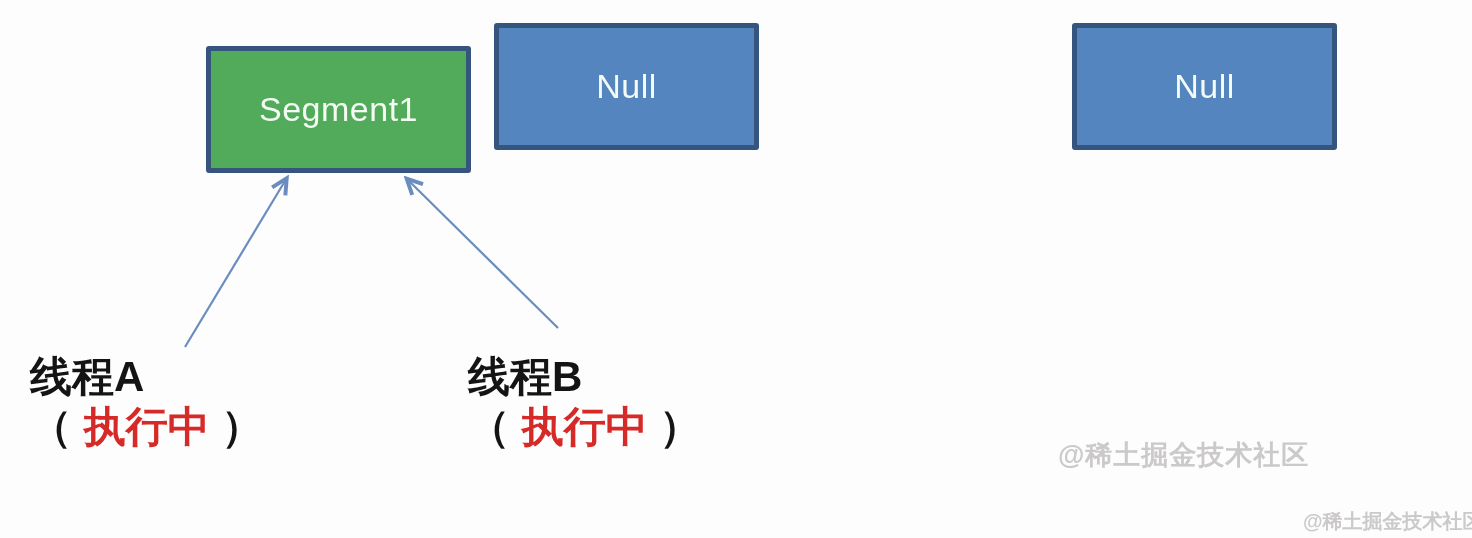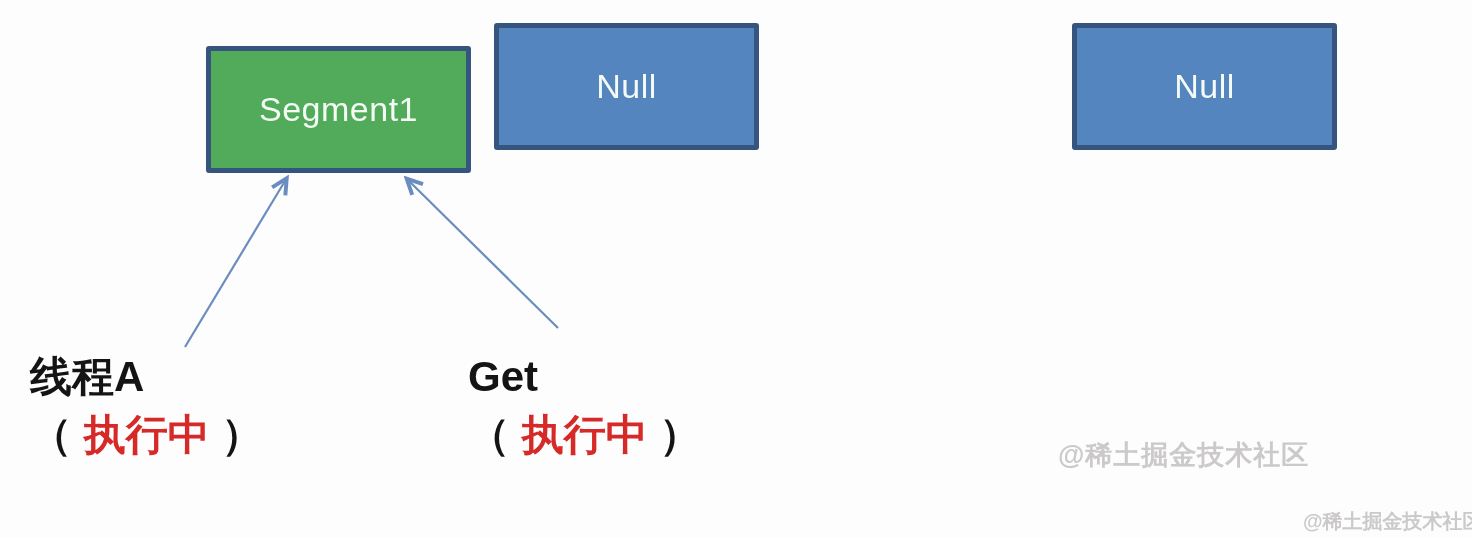--- a/index.html
+++ b/index.html
@@ -55,21 +55,20 @@
     font-size: 42px;
     font-weight: 600;
     line-height: 1.2;
   }
   .thread-label .row1 {
     display: flex;
     column-gap: 68px;
     white-space: nowrap;
   }
   .thread-label .row2 {
-    margin-top: 8px;
     white-space: nowrap;
   }
   .thread-a { left: 30px;  top: 352px; }
   .thread-b { left: 468px; top: 352px; }
   .status-red { color: var(--status-red); }
 
   .watermark {
     position: absolute;
     color: var(--watermark-gray);
     white-space: nowrap;
@@ -109,21 +108,21 @@
     </div>
     <div class="row2">
       <span>（</span>
       <span class="status-red">执行中</span>
       <span>）</span>
     </div>
   </div>
 
   <div class="thread-label thread-b">
     <div class="row1">
-      <span>Get</span>
+      <span>线程B</span>
     </div>
     <div class="row2">
       <span>（</span>
       <span class="status-red">执行中</span>
       <span>）</span>
     </div>
   </div>
 
   <div class="watermark watermark-inline">@稀土掘金技术社区</div>
   <div class="watermark watermark-corner">@稀土掘金技术社区</div>

